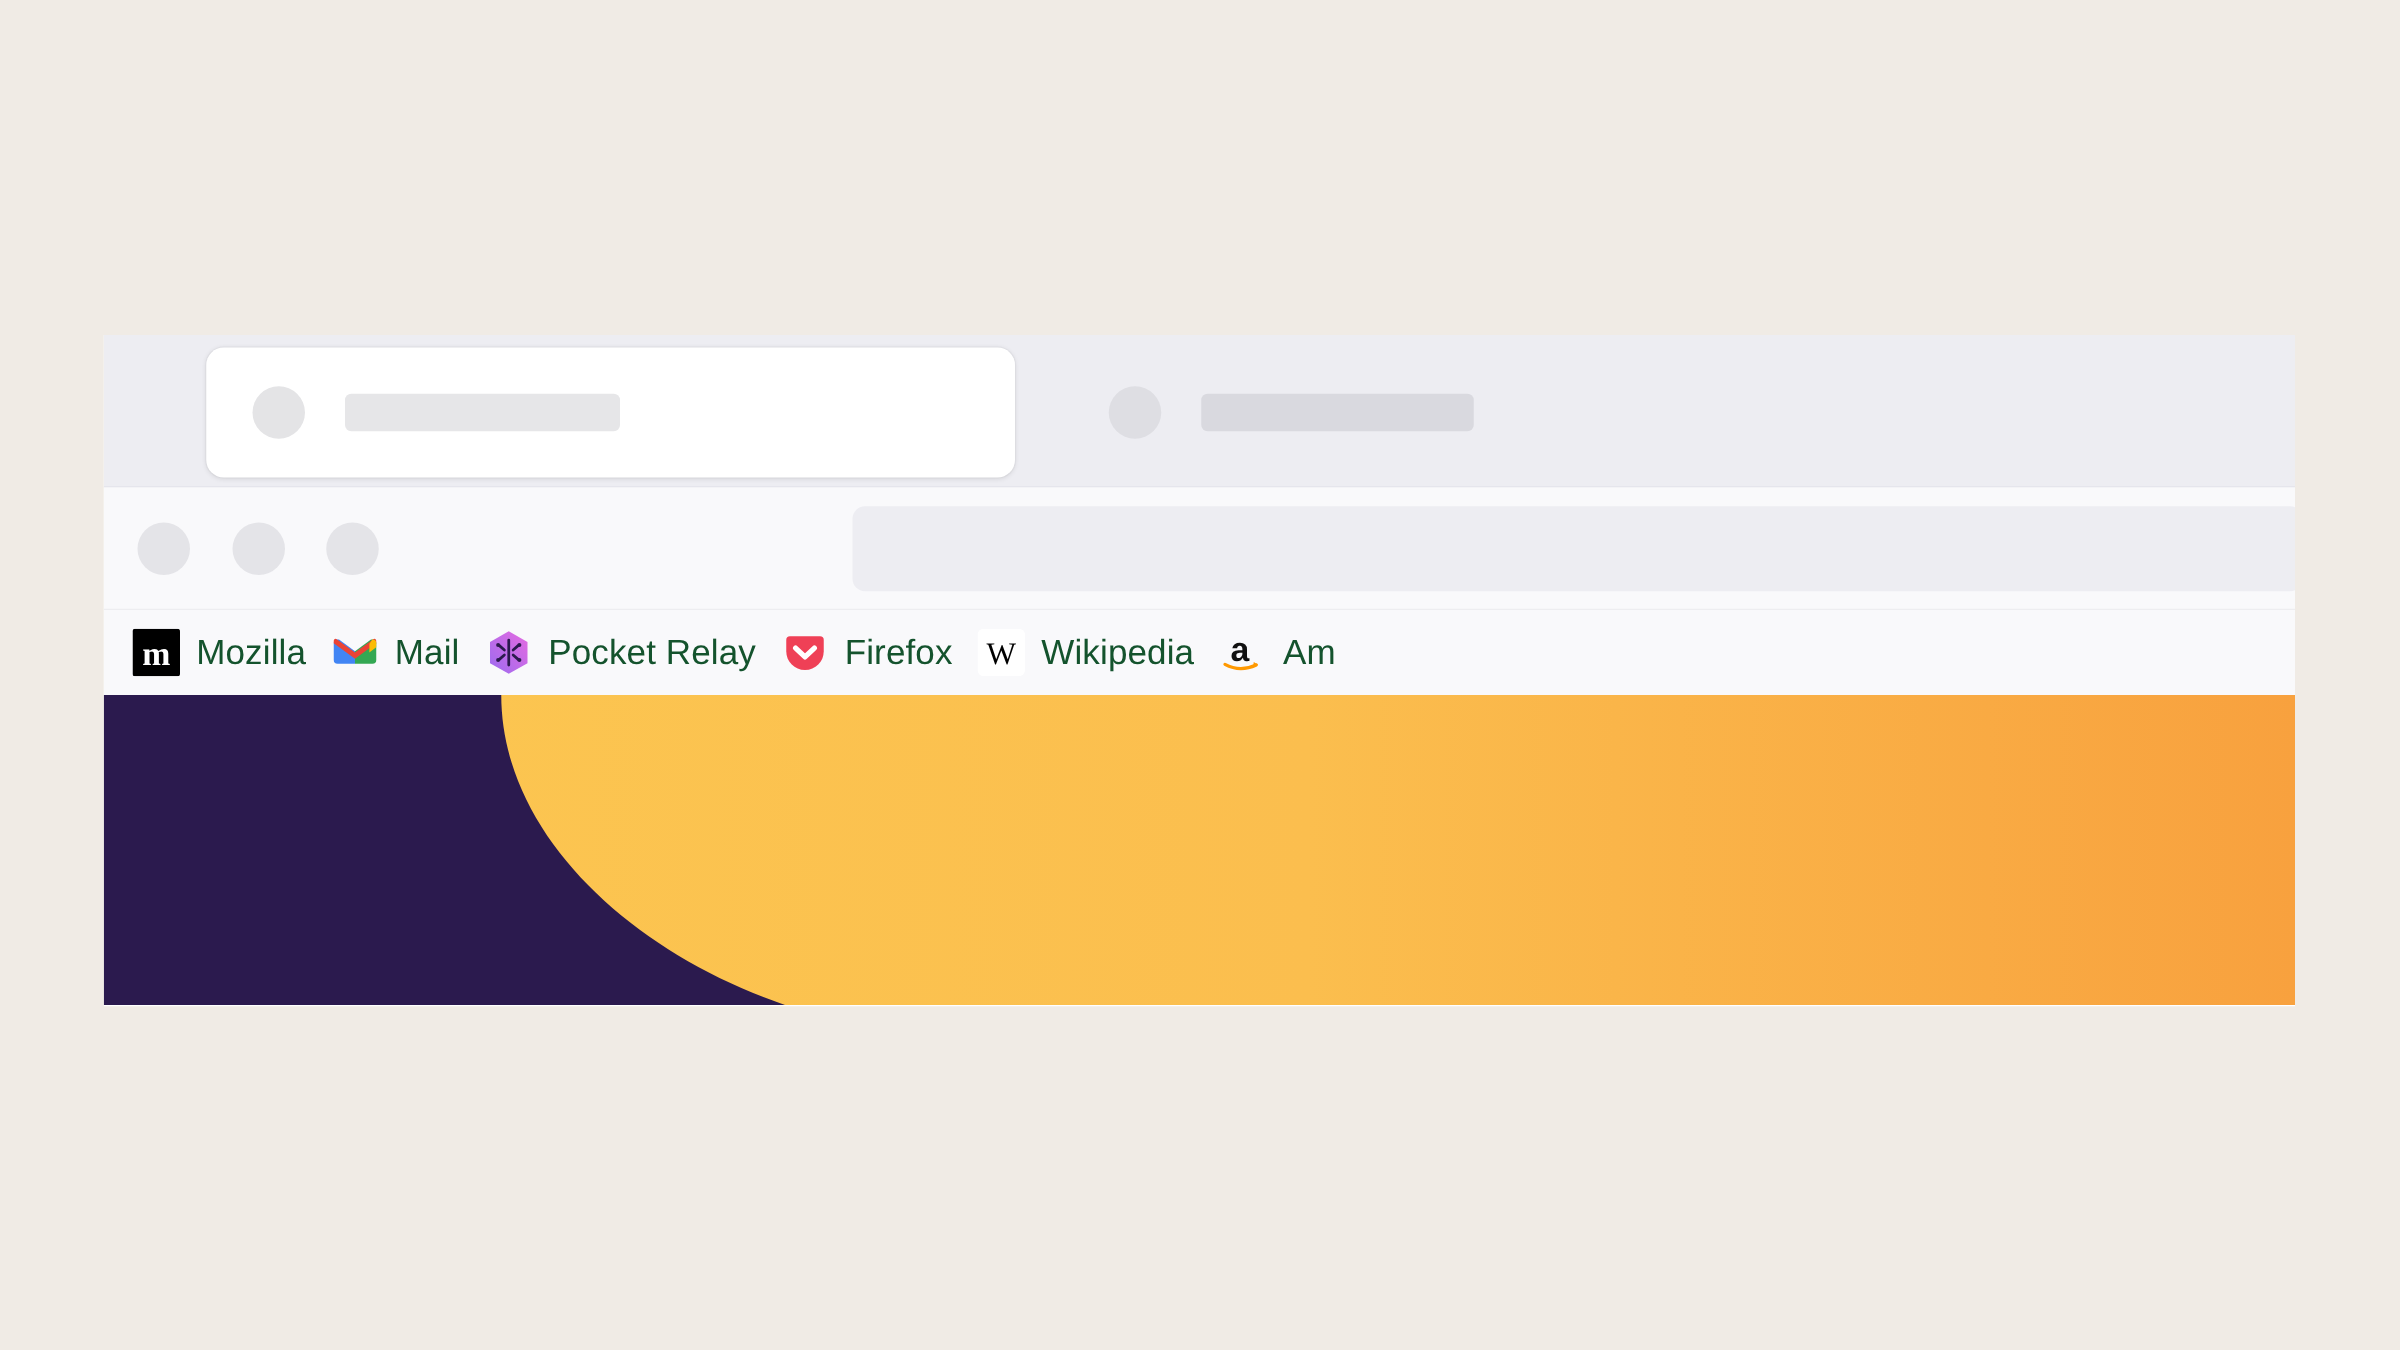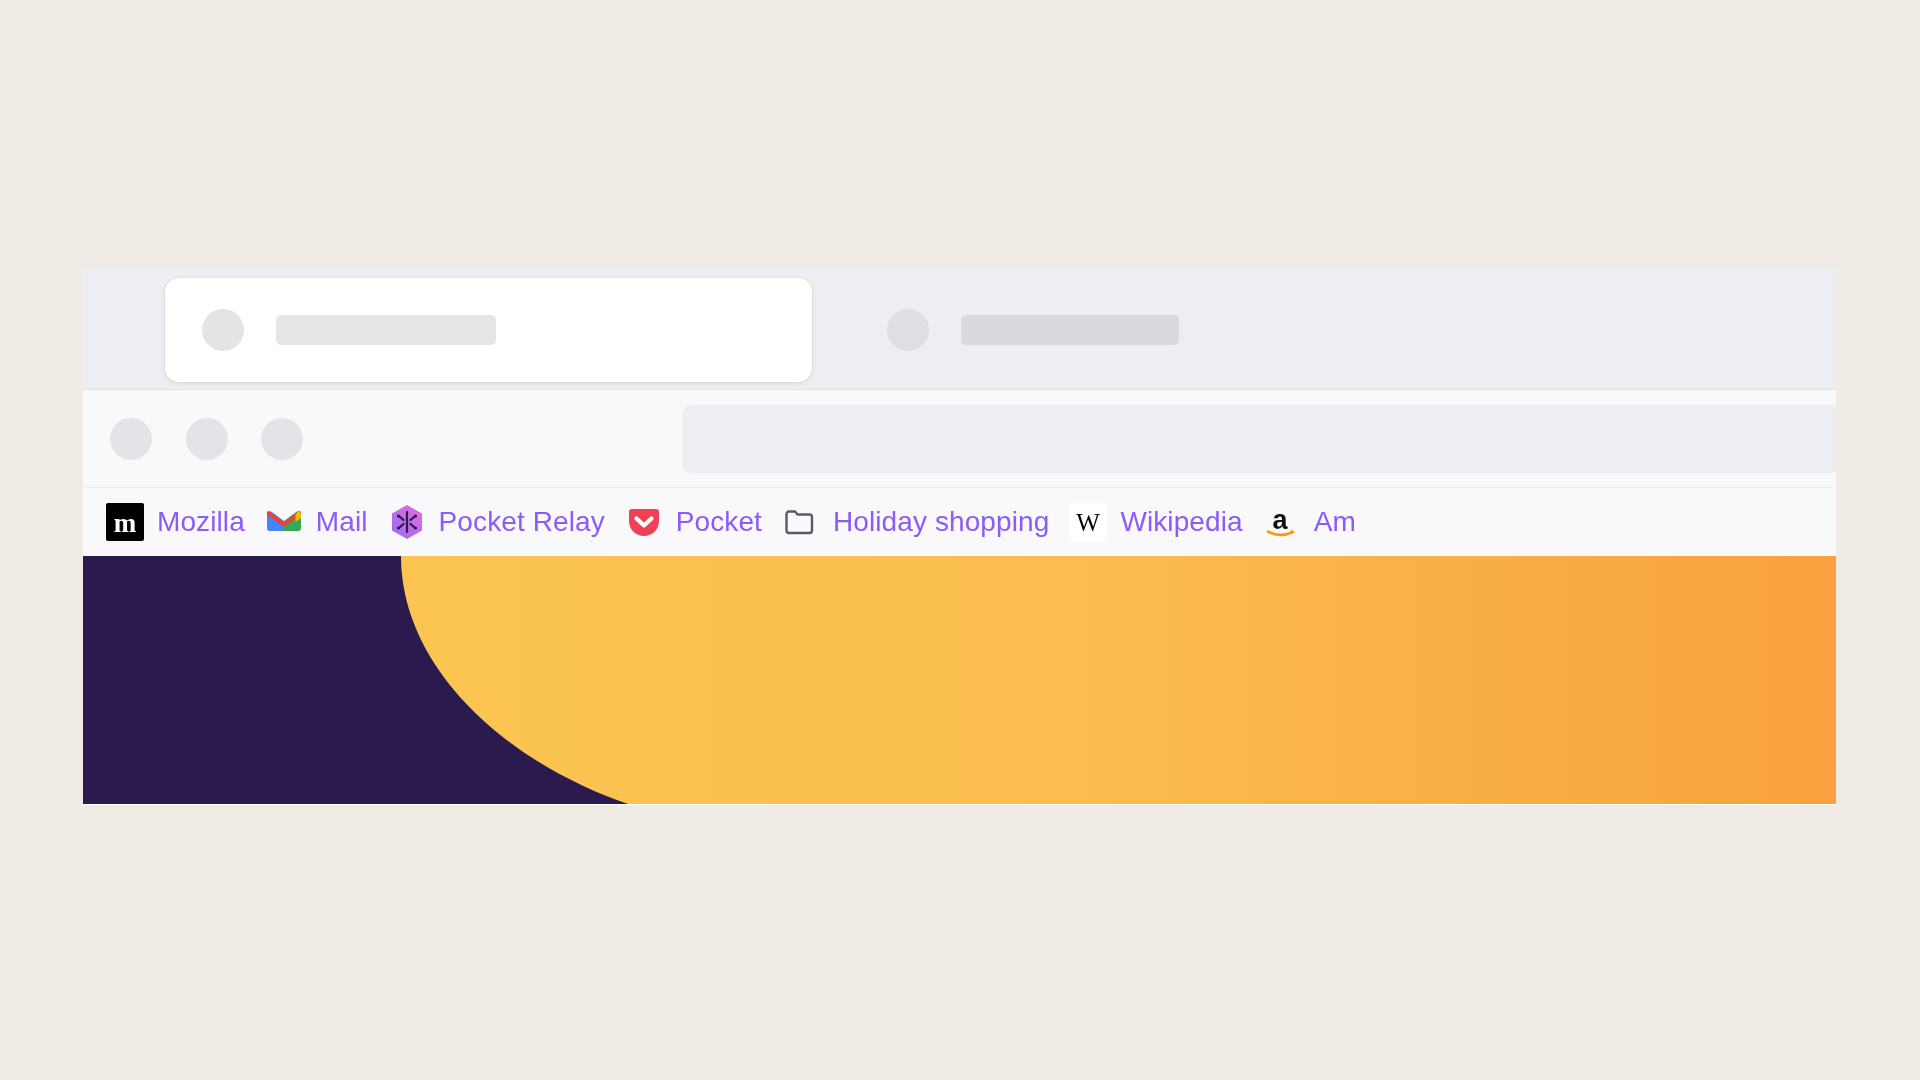--- a/index.html
+++ b/index.html
@@ -101,21 +101,21 @@
   .bookmark{
     display:flex;
     align-items:center;
     height:50px;
     padding:0 10px;
     border-radius:6px;
     flex:0 0 auto;
   }
   .bookmark-label{
     font-size:28px;
-    color:#8b5cf6;
+    color:#14532d;
     margin-left:13px;
     letter-spacing:.1px;
   }
   .bm-icon{
     width:38px; height:38px;
     flex:0 0 auto;
     display:block;
   }
 
   
@@ -200,30 +200,23 @@
           <circle cx="27.5" cy="25" r="1.6" fill="#2B1A4E"></circle>
         </svg>
         <span class="bookmark-label">Pocket Relay</span>
       </div>
 
       <div class="bookmark">
         <svg class="bm-icon" viewBox="0 0 38 38">
           <path d="M4 9 a3 3 0 0 1 3-3 h24 a3 3 0 0 1 3 3 v9 c0 8.5-6.7 15-15 15 S4 26.5 4 18 Z" fill="#EF4056"></path>
           <path d="M11.5 15.5 L19 22.5 L26.5 15.5" fill="none" stroke="#FFFFFF" stroke-width="4.2" stroke-linecap="round" stroke-linejoin="round"></path>
         </svg>
-        <span class="bookmark-label">Pocket</span>
-      </div>
-
-      <div class="bookmark">
-        <svg class="bm-icon" viewBox="0 0 38 38">
-          <path d="M4.5 11 a2.5 2.5 0 0 1 2.5-2.5 h6 l2.5 3 h12 a2.5 2.5 0 0 1 2.5 2.5 v13.5
-                   a2.5 2.5 0 0 1-2.5 2.5 H7 a2.5 2.5 0 0 1-2.5-2.5 Z" fill="none" stroke="#5B5B66" stroke-width="2.4" stroke-linejoin="round"></path>
-        </svg>
-        <span class="bookmark-label">Holiday shopping</span>
-      </div>
+        <span class="bookmark-label">Firefox</span>
+      </div>
+
 
       <div class="bookmark">
         <svg class="bm-icon" viewBox="0 0 38 38">
           <rect x="0" y="0" width="38" height="38" rx="5" fill="#FFFFFF"></rect>
           <text x="19" y="28" text-anchor="middle" font-family="'Liberation Serif',serif" font-size="25" fill="#000000">W</text>
         </svg>
         <span class="bookmark-label">Wikipedia</span>
       </div>
 
       <div class="bookmark">

